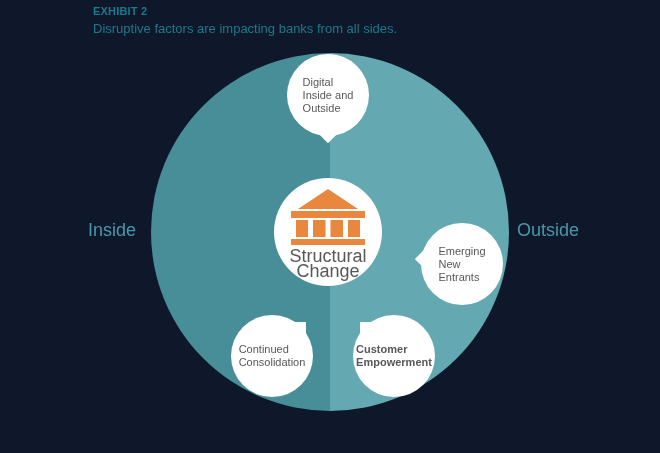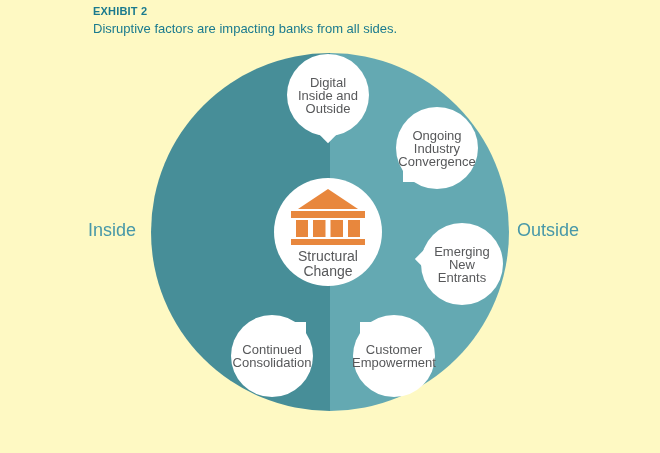--- a/index.html
+++ b/index.html
@@ -1,20 +1,20 @@
 <!DOCTYPE html>
 <html style="--inside-half: #478e98; --outside-half: #64a9b2; --accent-orange: #e8873d; --header-teal: #1a7a8e; --label-teal: #4898a8; --bubble-text: #57585a;"><head>
 <meta charset="utf-8">
 <style>
   html, body { margin: 0; padding: 0; background: #ffffff; }
   .page {
     position: relative;
     width: 660px;
     height: 453px;
-    background: #fef9c3;
+    background: #0f172a;
     font-family: "Liberation Sans", sans-serif;
     overflow: hidden;
   }
   .header { position: absolute; left: 93px; top: 5px; }
   .exhibit-label {
     color: var(--header-teal, #1a7a8e);
     font-size: 11px;
     font-weight: bold;
     letter-spacing: 0.2px;
   }
@@ -45,23 +45,23 @@
     width: 82px; height: 82px;
     border-radius: 50%;
     background: #ffffff;
     display: flex;
     align-items: center;
     justify-content: center;
   }
   .bubble-label {
     position: relative;
     z-index: 2;
-    text-align: center;
+    text-align: left;
     white-space: pre-line;
-    font-size: 13px;
+    font-size: 11px;
     line-height: 13px;
     color: var(--bubble-text, #57585a);
   }
   .tail {
     position: absolute;
     width: 20px; height: 20px;
     background: #ffffff;
     z-index: 1;
   }
   .b1 { left: 287px; top: 54px; }
@@ -69,40 +69,40 @@
   .b2 { left: 184px; top: 107px; }
   .b2 .tail { left: 55px; top: 55px; }
   .b3 { left: 396px; top: 107px; }
   .b3 .tail { left: 7px; top: 55px; }
   .b4 { left: 158px; top: 223px; }
   .b4 .tail { left: 64px; top: 26px; transform: rotate(45deg); }
   .b5 { left: 421px; top: 223px; }
   .b5 .tail { left: -2px; top: 26px; transform: rotate(45deg); }
   .b6 { left: 231px; top: 315px; }
   .b6 .tail { left: 55px; top: 7px; }
-  .b7 { left: 353px; top: 315px; }
+  .b7 { left: 353px; top: 315px; font-weight: bold; }
   .b7 .tail { left: 7px; top: 7px; }
   .center-circle {
     position: absolute;
     left: 274px; top: 178px;
     width: 108px; height: 108px;
     border-radius: 50%;
     background: #ffffff;
     display: flex;
     flex-direction: column;
     align-items: center;
     justify-content: center;
     z-index: 3;
   }
   .bank-svg { display: block; margin-top: 4px; }
   .center-label {
     margin-top: 4px;
     text-align: center;
     white-space: pre-line;
-    font-size: 14px;
+    font-size: 18px;
     line-height: 15px;
     color: var(--bubble-text, #57585a);
   }
 </style>
 </head>
 <body>
 
 <div class="page">
   <div class="header">
     <div class="exhibit-label">EXHIBIT 2</div>
@@ -113,26 +113,20 @@
     <div class="side-label inside">Inside</div>
     <div class="side-label outside">Outside</div>
 
     <div class="big-circle"></div>
 
     <div class="bubble b1">
       <span class="tail"></span>
       <span class="bubble-label">Digital
 Inside and
 Outside</span>
-    </div>
-    <div class="bubble b3">
-      <span class="tail"></span>
-      <span class="bubble-label">Ongoing
-Industry
-Convergence</span>
     </div>
     <div class="bubble b6">
       <span class="tail"></span>
       <span class="bubble-label">Continued
 Consolidation</span>
     </div>
     <div class="bubble b5">
       <span class="tail"></span>
       <span class="bubble-label">Emerging
 New

